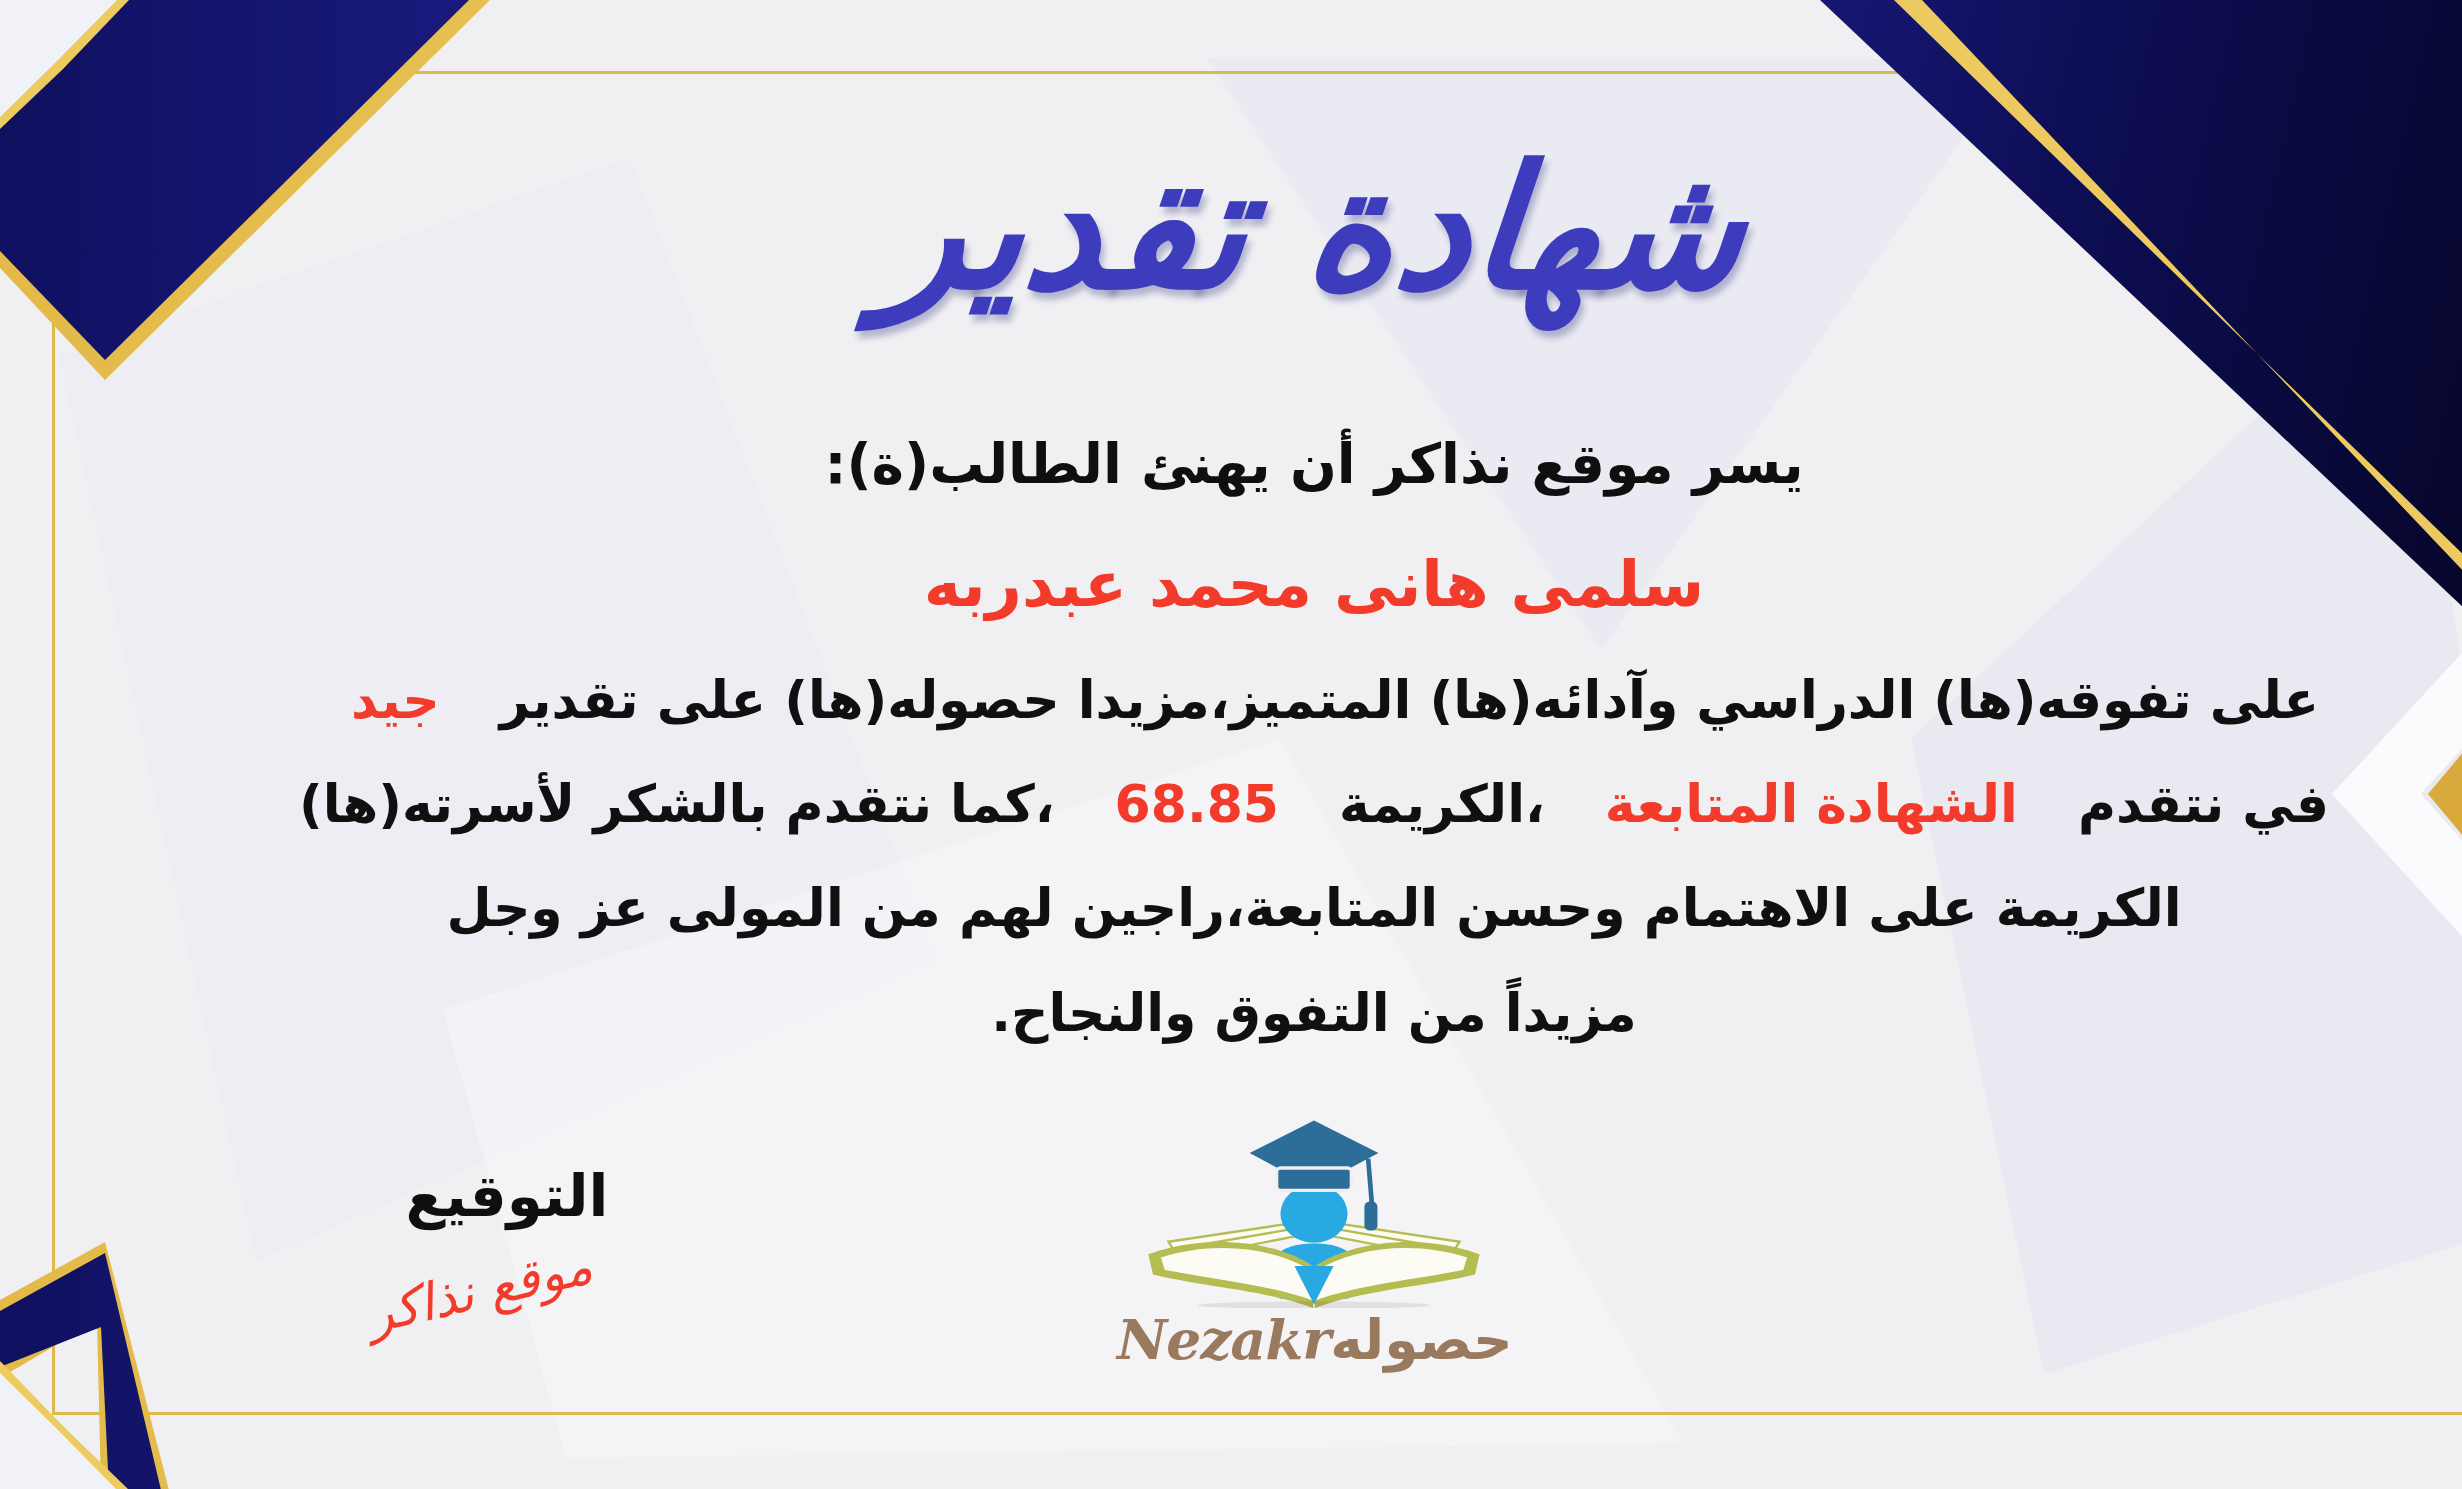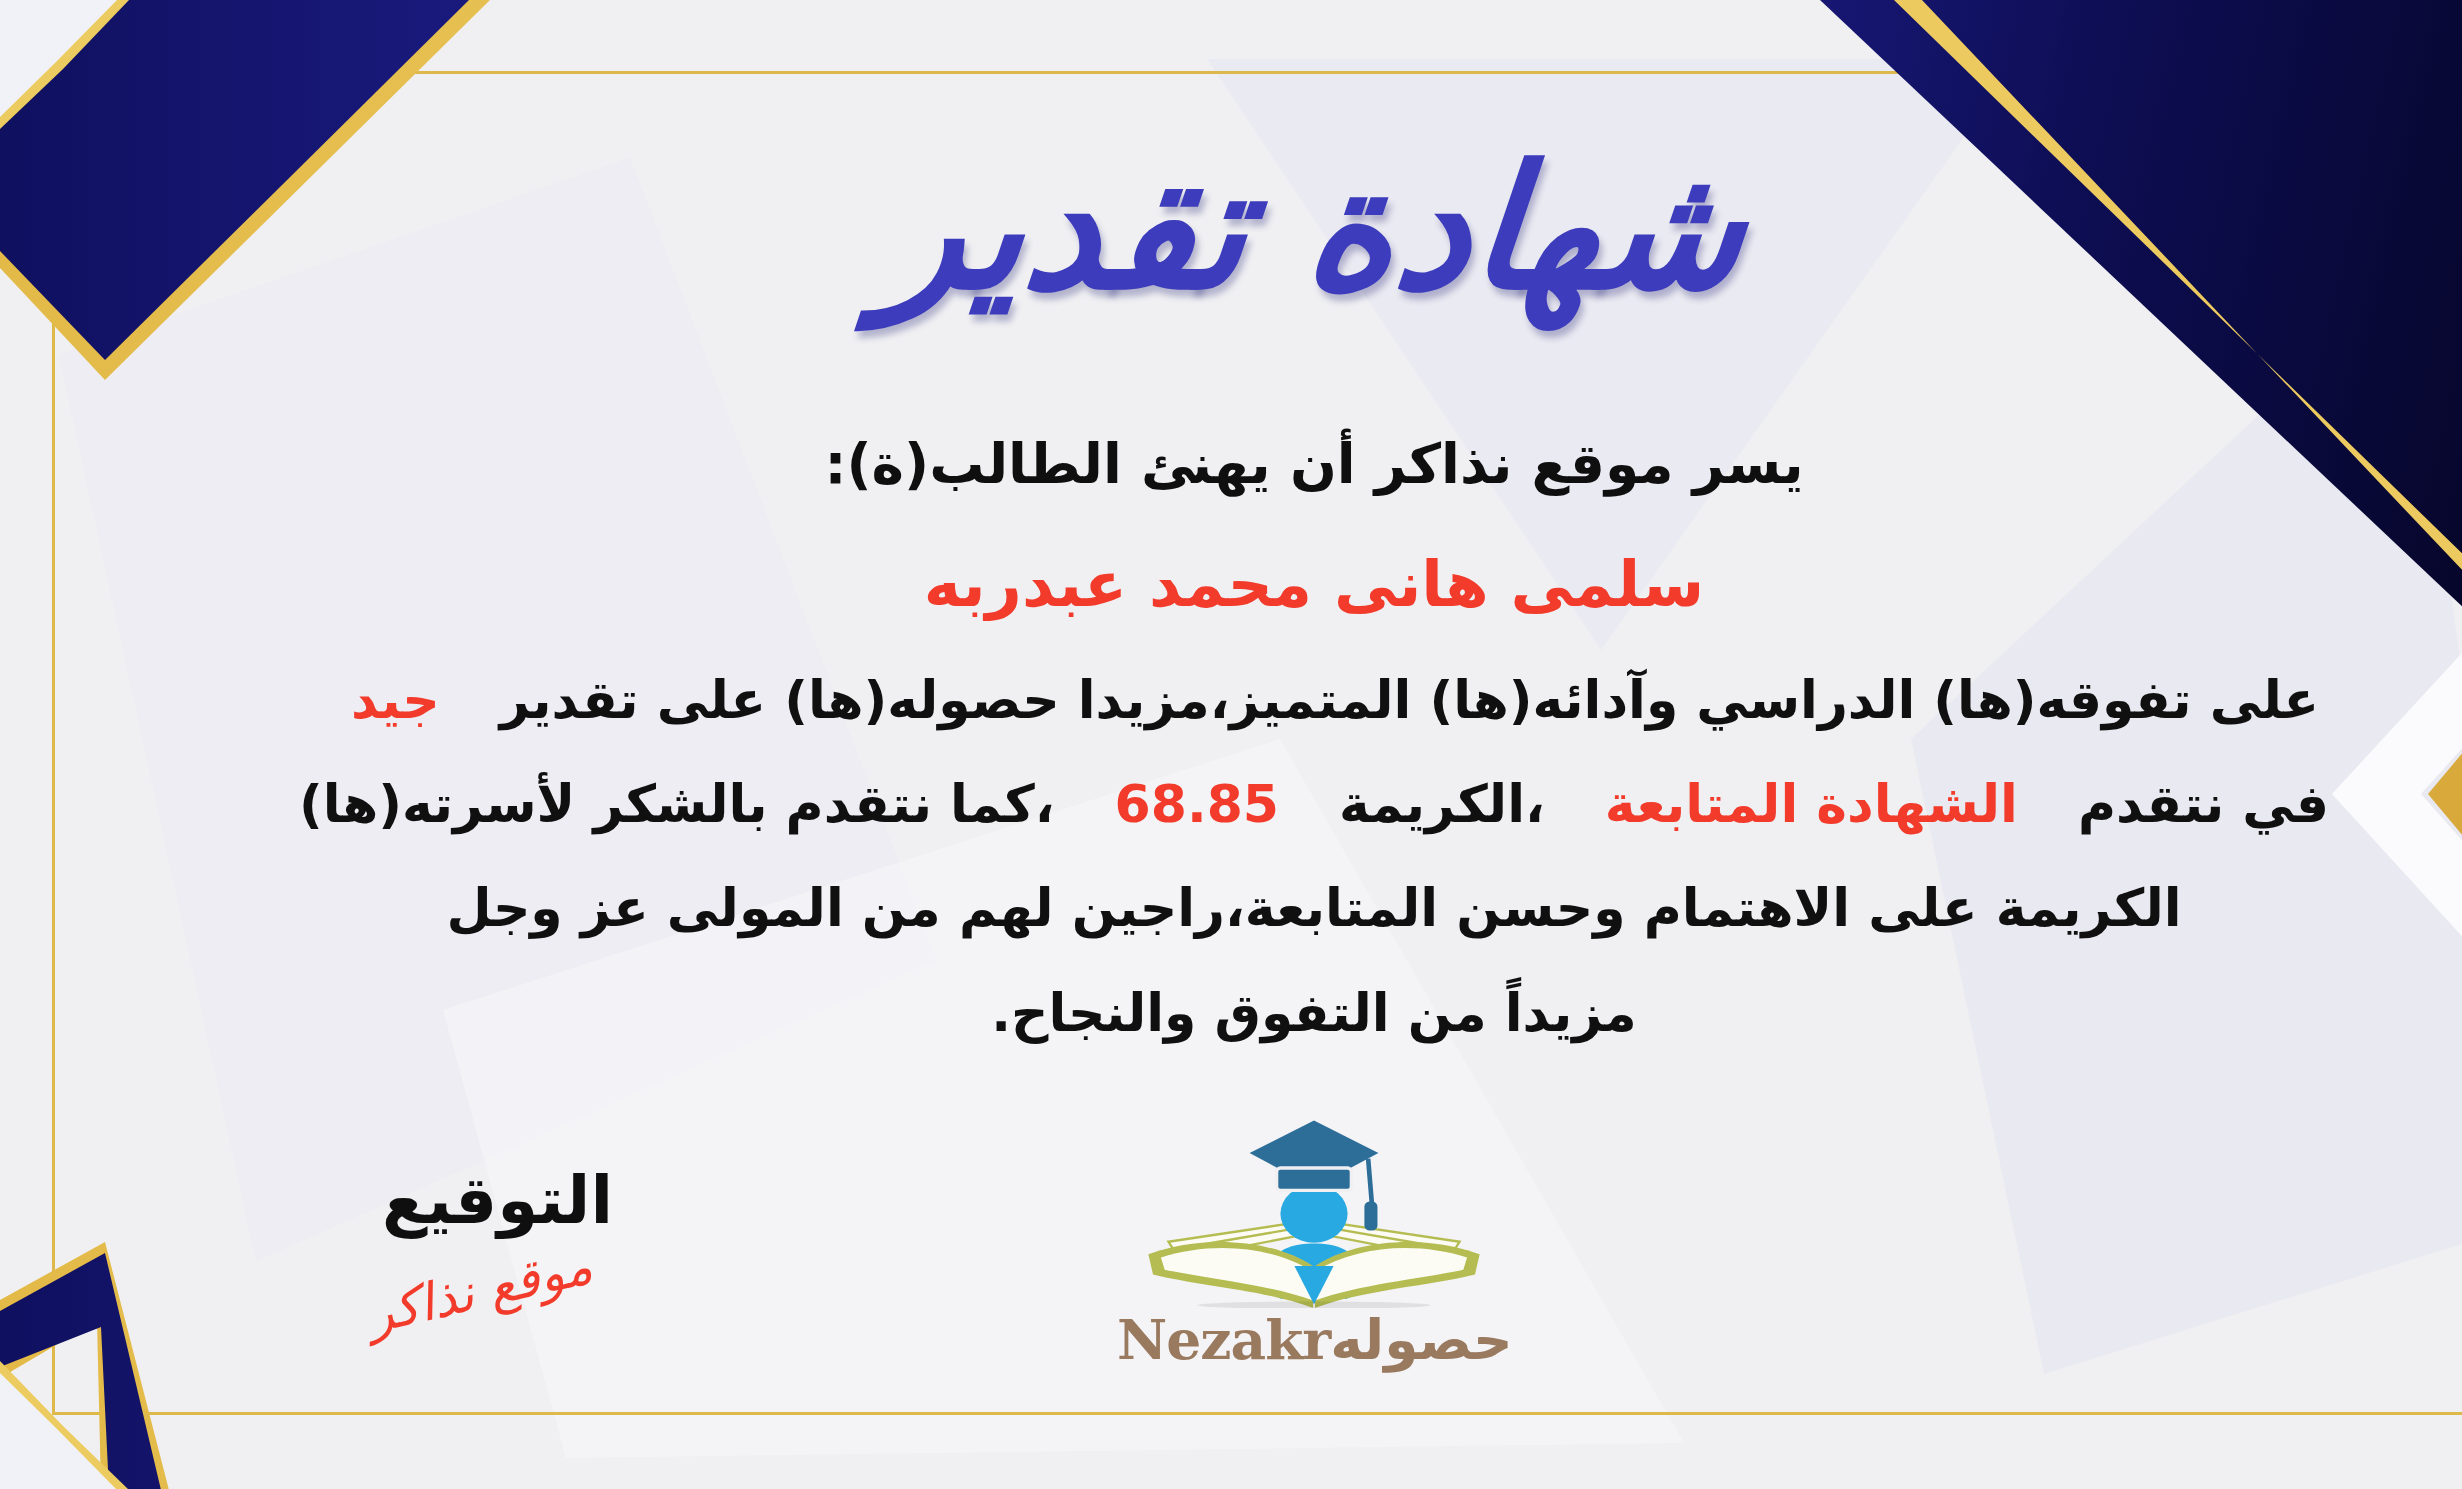--- a/index.html
+++ b/index.html
@@ -78,33 +78,33 @@
   }
   .bodytext{
     position:absolute; top:671px; left:2%; width:96%; text-align:center;
     direction:rtl; font-size:52px; font-weight:bold; color:#101010;
   }
   .bline{white-space:nowrap; margin-bottom:46px; line-height:1.12;}
   .red{color:#f23b2b;text-align:right;}
   .gap{margin:0 42px; display:inline-block;}
   .sig-label{
     position:absolute; left:401px; top:1162px; width:212px; text-align:center;
-    direction:rtl; font-size:66px; font-weight:bold; color:#0f0f0f;
+    direction:rtl; font-size:58px; font-weight:bold; color:#0f0f0f;
   }
   .sig-script{
     position:absolute; left:364px; top:1261px; width:231px; text-align:center;
     direction:rtl; font-size:51px; font-style:italic; color:#f23b2b;
     transform:rotate(-13deg);
   }
   
   .logo{position:absolute; left:50%; top:1112px; transform:translateX(-50%);
     width:394px; text-align:center;}
   .logo svg{display:block; margin:0 auto;}
   .logo-text{direction:ltr; font-size:55px; font-weight:bold; color:#9a7a5f; line-height:1; margin-top:3.9px; white-space:nowrap;}
-  .logo-text .latin{font-family:"DejaVu Serif", serif; letter-spacing:-1px;}
+  .logo-text .latin{font-family:"DejaVu Serif", serif; font-style:italic; letter-spacing:-1px;}
 </style>
 </head>
 <body>
 
 <div id="canvas">
 
   <div class="facet f1"></div>
   <div class="facet f2"></div>
   <div class="facet f3"></div>
   <div class="facet f4"></div>

